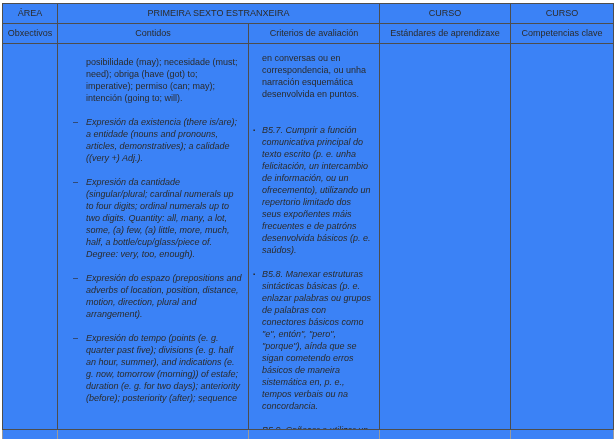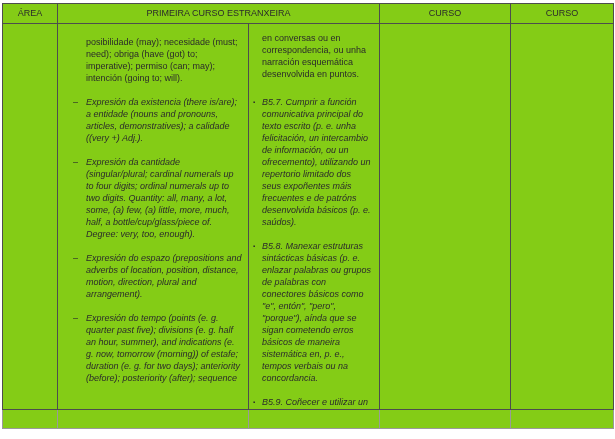--- a/index.html
+++ b/index.html
@@ -20,21 +20,21 @@
     left: 2px;
     top: 3px;
     width: 611px;
     border-collapse: collapse;
     table-layout: fixed;
   }
   table.doc-table td {
     border: 1px solid #4d4d4d;
     padding: 0;
     vertical-align: top;
-    background: #84cc16;
+    background: #3b82f6;
   }
   tr.hrow td {
     height: 19px;
     text-align: center;
     vertical-align: middle;
     font-size: 9px;
     line-height: 11px;
     white-space: nowrap;
     overflow: hidden;
   }
@@ -50,21 +50,21 @@
     font-size: 9px;
     line-height: 12px;
   }
   .crit .cellpad {
     padding: 8px 7px 0 4px;
   }
   .cont-ind {
     margin: 4px 0 12px 13px;
   }
   .crit .cont-ind {
-    margin: 0 0 16px 9px;
+    margin: 0 0 24px 9px;
   }
   .li {
     display: flex;
     margin: 0 0 12px 0;
   }
   .li .m {
     flex: 0 0 13px;
   }
   .crit .li .m {
     flex: 0 0 9px;
@@ -88,25 +88,32 @@
     <col style="width:55px">
     <col style="width:191px">
     <col style="width:131px">
     <col style="width:131px">
     <col style="width:103px">
   </colgroup>
 
   <tbody>
       <tr class="hrow">
     <td>ÁREA</td>
-    <td colspan="2">PRIMEIRA CURSO ESTRANXEIRA</td>
+    <td colspan="2">PRIMEIRA SEXTO ESTRANXEIRA</td>
     <td>CURSO</td>
     <td>CURSO</td>
   </tr>
 
+  <tr class="hrow">
+    <td>Obxectivos</td>
+    <td>Contidos</td>
+    <td>Criterios de avaliación</td>
+    <td>Estándares de aprendizaxe</td>
+    <td>Competencias clave</td>
+  </tr>
 
   <tr class="content-row">
     <td></td>
 
     <td>
       <div class="clip">
         <div class="cellpad">
           <p class="cont-ind">posibilidade (may); necesidade (must; need); obriga (have (got) to; imperative); permiso (can; may); intención (going to; will).</p>
           <div class="li">
             <span class="m">–</span>

